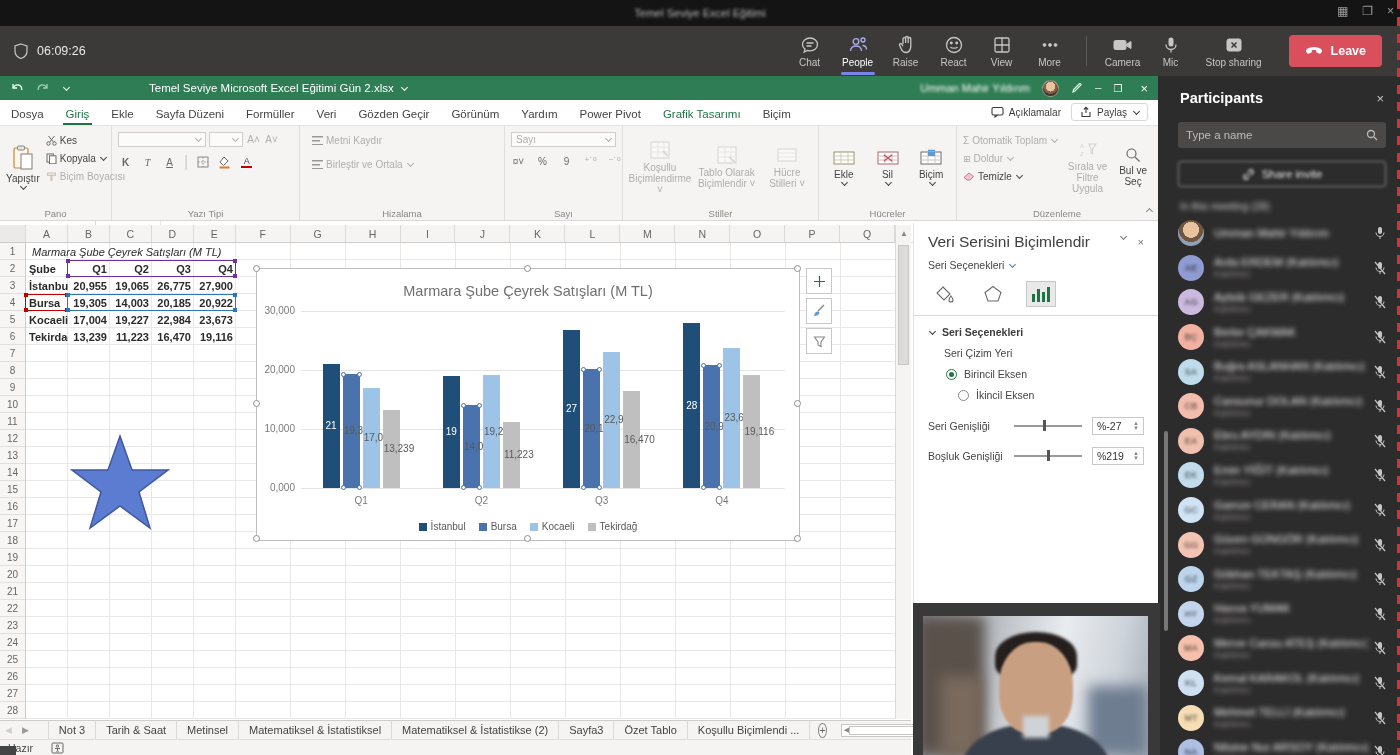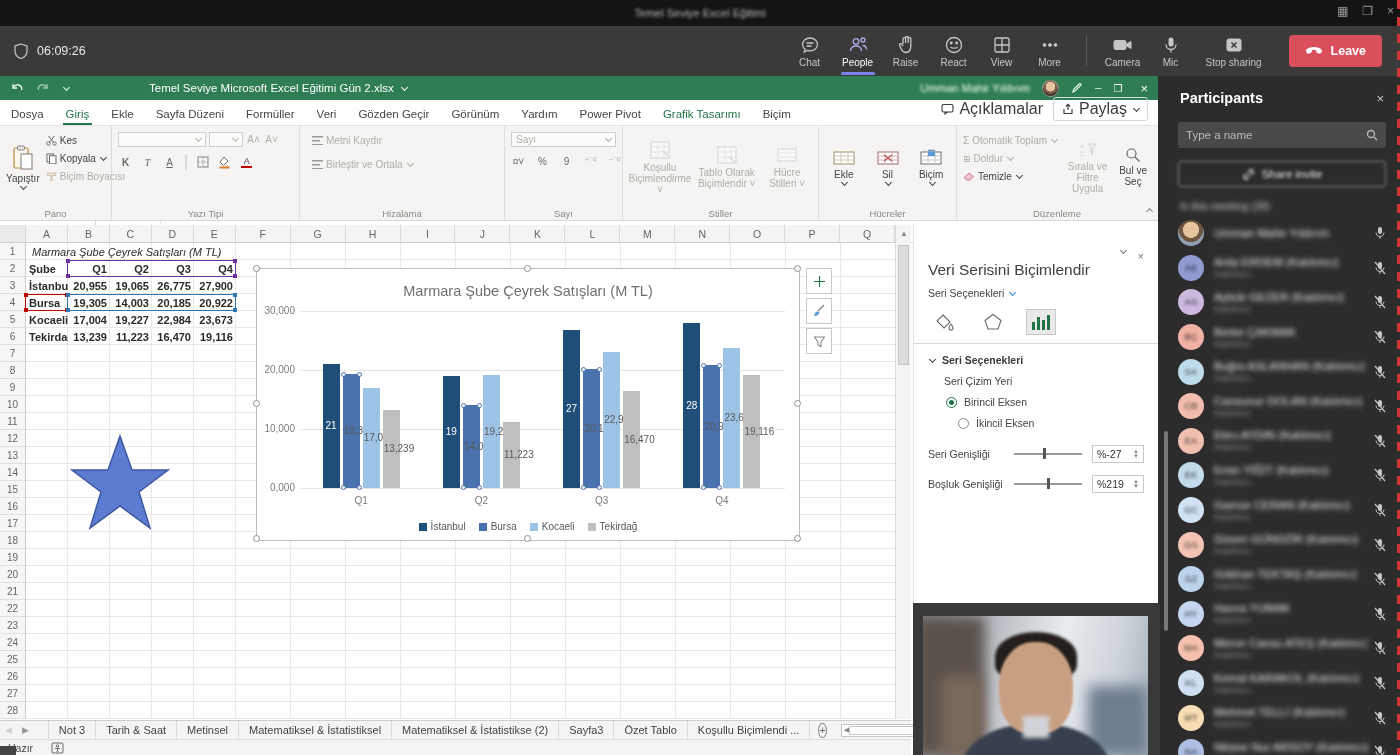--- a/index.html
+++ b/index.html
@@ -31,21 +31,21 @@
   #xl-search{position:absolute;left:452px;top:3px;width:268px;height:18px;background:rgba(255,255,255,.25);border-radius:2px;display:flex;align-items:center;gap:7px;padding:0 8px;color:#ecf6ef;font-size:11px;}
   #xl-right{position:absolute;right:4px;top:0;height:24px;display:flex;align-items:center;gap:12px;font-size:11px;}
   .xl-avatar{width:17px;height:17px;border-radius:50%;background:radial-gradient(circle at 50% 38%,#e8c49e 0 40%,#7a6049 41% 60%,#3c322a 61%);border:1px solid #ffffff66;}
 
   #xl-tabs{left:0;top:24px;width:1158px;height:26px;background:#ffffff;display:flex;align-items:flex-end;font-size:11.5px;color:#444;border-bottom:1px solid #e3e3e3;}
   .rtab{padding:5px 11px;position:relative;cursor:pointer;margin-top:12px;}
   .rtab.active{color:#217346;font-weight:normal;}
   .rtab.active::after{content:"";position:absolute;left:8px;right:8px;bottom:0;height:2.5px;background:#217346;}
   .rtab.ctx{color:#217346;}
   #ribbon-corner{margin-left:auto;display:flex;gap:10px;align-items:center;margin-right:10px;color:#3b3b3b;padding-bottom:4px;}
-  .corner-btn{display:flex;align-items:center;gap:5px;font-size:16px;cursor:pointer;}
+  .corner-btn{display:flex;align-items:center;gap:5px;font-size:10px;cursor:pointer;}
 
   #ribbon{left:0;top:50px;width:1158px;height:95px;background:#f5f4f2;border-bottom:1px solid #d8d8d8;display:flex;}
   .rgroup{position:relative;height:100%;border-right:1px solid #e0dedc;padding:4px 6px 16px 6px;display:flex;gap:6px;}
   .rgroup .glabel{position:absolute;bottom:1px;left:0;right:0;text-align:center;font-size:9.5px;color:#8a8886;}
   .bigbtn{display:flex;flex-direction:column;align-items:center;justify-content:center;gap:2px;font-size:10px;color:#444;width:46px;text-align:center;cursor:pointer;}
   .dim{color:#b0aeab !important;}
   .dim svg{opacity:.45;}
   .smallrow{display:flex;align-items:center;gap:3px;font-size:10px;color:#444;height:17px;cursor:pointer;white-space:nowrap;}
   .stack{display:flex;flex-direction:column;justify-content:flex-start;gap:1px;padding-top:2px;}
   .combo{width:88px;height:15px;border:1px solid #d0cecc;background:#fbfbfa;color:#b5b3b0;font-size:10px;display:flex;align-items:center;padding:0 4px;justify-content:space-between;}
@@ -106,21 +106,21 @@
   .navarr{color:#9a9a9a;font-size:9px;padding:0 5px;}
   .stab{padding:0 10px;height:100%;display:flex;align-items:center;border-right:1px solid #dcdad8;cursor:pointer;white-space:nowrap;}
   #addsheet{width:15px;height:15px;border-radius:50%;border:1px solid #8a8886;color:#6b6967;display:flex;align-items:center;justify-content:center;font-size:11px;margin:0 8px;}
   #hscroll{width:92px;height:13px;border:1px solid #c8c6c4;background:#fff;display:flex;align-items:center;justify-content:space-between;padding:0 2px;color:#8a8886;font-size:7px;margin-left:6px;}
   #hscroll .hthumb{width:70px;height:9px;background:#fff;border:1px solid #c8c6c4;}
   #status-bar{left:0;top:663px;width:911px;height:16px;background:#f5f4f2;border-top:1px solid #e0dedc;display:flex;align-items:center;gap:18px;font-size:10.5px;color:#444;padding-left:8px;}
 
   
   #task-pane{left:913px;top:147px;width:245px;height:380px;background:#fff;border-left:1px solid #e1e1e1;padding:10px 14px;color:#444;}
   #tp-head{display:flex;align-items:center;}
-  #tp-title{font-size:15.5px;color:#404040;margin-top:28px;}
+  #tp-title{font-size:15.5px;color:#404040;}
   #tp-head .tpicons{margin-left:auto;display:flex;gap:12px;color:#777;font-size:11px;}
   #tp-sub{font-size:10.5px;margin-top:8px;display:flex;align-items:center;gap:4px;}
   #tp-sub .chev{color:#2b88d8;}
   #tp-iconrow{display:flex;gap:18px;margin:10px 0 0 2px;align-items:flex-end;}
   .tp-tile{width:30px;height:26px;display:flex;align-items:center;justify-content:center;}
   .tp-tile.sel{background:#e9e9e9;border:1px solid #c8c8c8;}
   .minibars{display:flex;align-items:flex-end;gap:1.5px;}
   .minibars i{width:3.5px;background:#217346;display:block;}
   #tp-divider{height:1px;background:#d8d8d8;margin:8px -14px 10px -14px;}
   .tp-row{display:flex;align-items:center;font-size:10.5px;margin-top:9px;}

